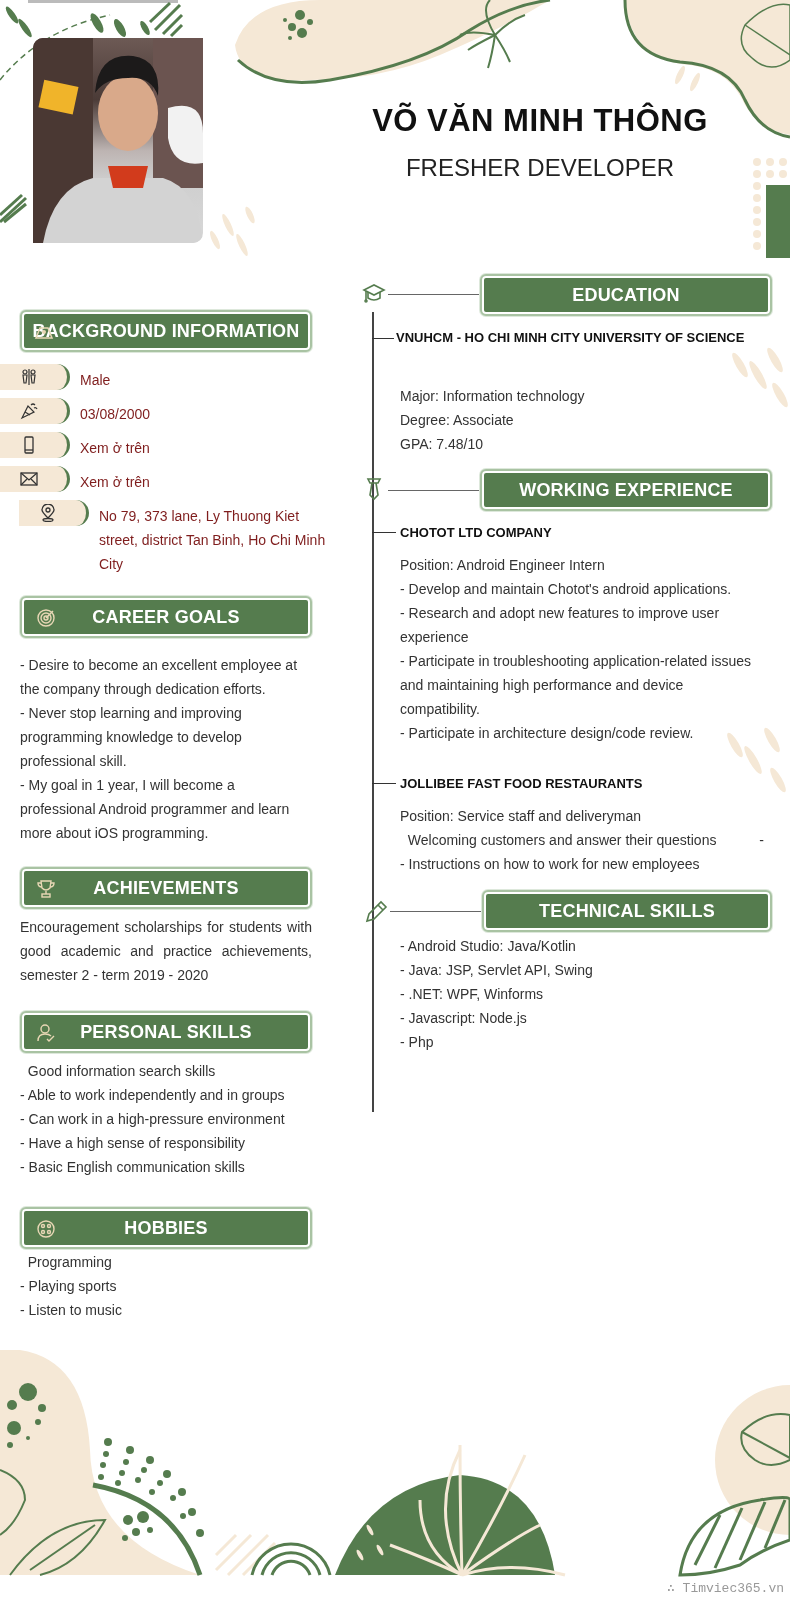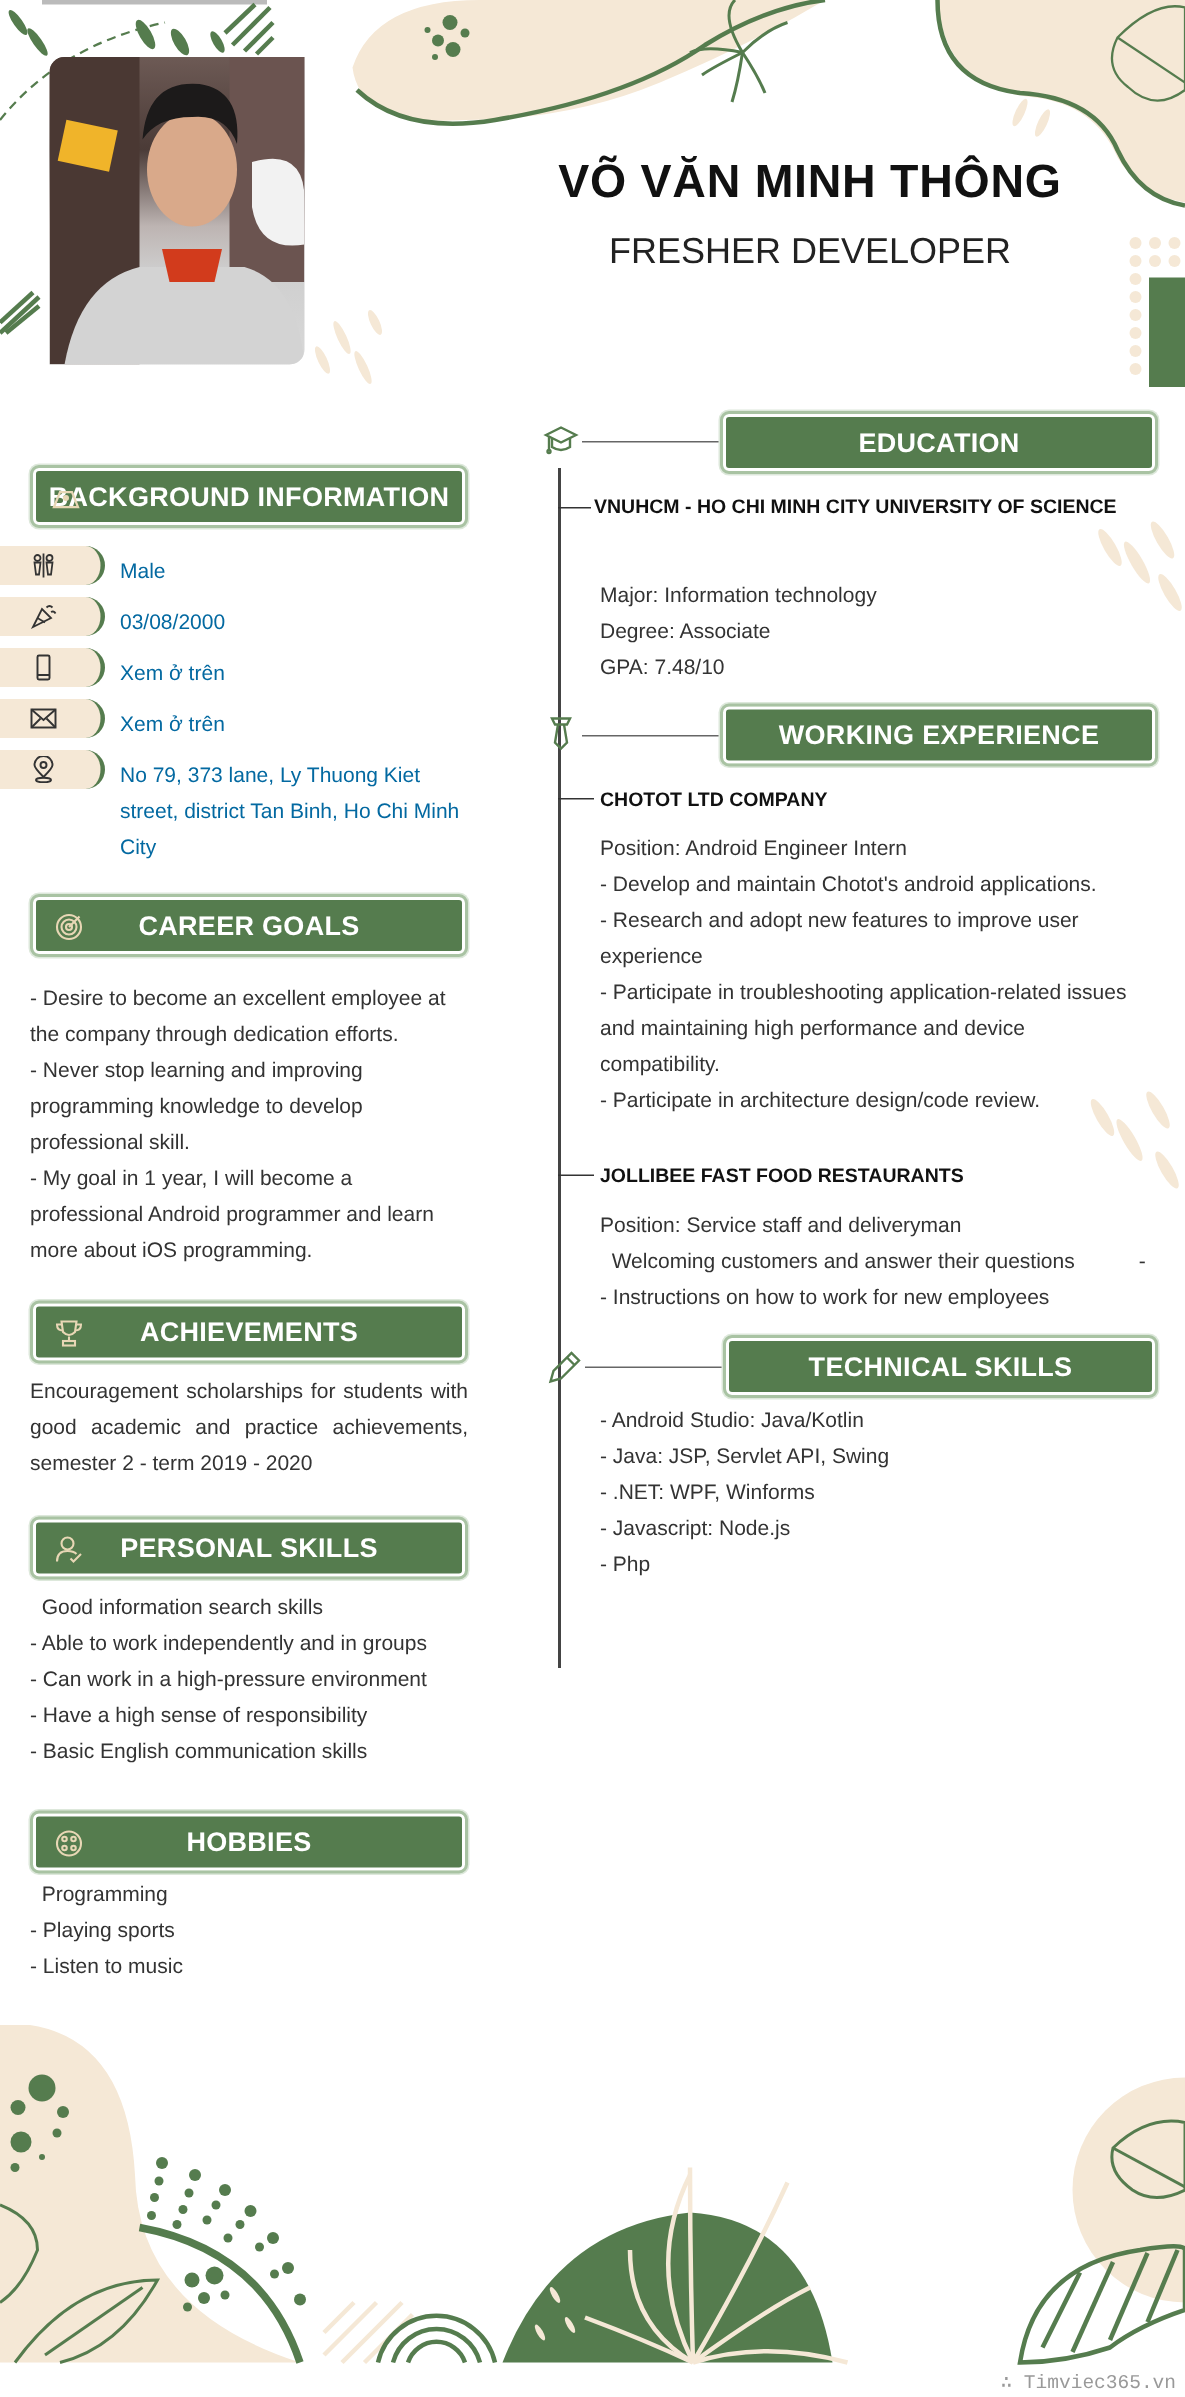--- a/index.html
+++ b/index.html
@@ -43,21 +43,21 @@
   .badge .blabel { letter-spacing: 0.2px; }
 
   
   .info-row { position: absolute; left: 0; height: 26px; width: 320px; }
   .info-pill {
     position: absolute; left: 0; top: 0; width: 70px; height: 26px;
     background: #f5e8d6; border-radius: 0 14px 14px 0;
     border-right: 3px solid #557c4e;
   }
   .info-pill svg { position: absolute; left: 20px; top: 4px; width: 18px; height: 18px; }
-  .info-text { position: absolute; left: 80px; top: 4px; font-size: 14px; color: #0369a1; line-height: 24px; width: 240px; }
+  .info-text { position: absolute; left: 80px; top: 4px; font-size: 14px; color: #7f1d1d; line-height: 24px; width: 240px; }
 
   .para { position: absolute; font-size: 14px; line-height: 24px; color: #333; }
   .para.justify { text-align: justify; }
   .para div { white-space: pre; }
 
   
   .tline { position: absolute; background: #444; }
   .hline { position: absolute; height: 1px; background: #666; }
   .ticon { position: absolute; width: 24px; height: 24px; color: #557c4e; }
   .org { position: absolute; font-size: 13px; font-weight: bold; color: #111; }
@@ -322,21 +322,21 @@
           <rect x="1" y="3" width="16" height="12"></rect>
           <path d="M1 3 L9 10 L17 3"></path>
           <path d="M1 15 L7 9"></path>
           <path d="M17 15 L11 9"></path>
         </g>
       </svg>
   </div>
   <div class="info-text">Xem ở trên</div>
 </div>
 
-<div class="info-row" style="top:500px;">
+<div class="info-row" style="top:500px;margin-left:19px;">
   <div class="info-pill">
     <svg viewBox="0 0 18 18">
         <g fill="none" stroke="#333" stroke-width="1.3">
           <path d="M9 14 Q3 8 3 6 A6 6 0 0 1 15 6 Q15 8 9 14 Z"></path>
           <circle cx="9" cy="6" r="2"></circle>
           <ellipse cx="9" cy="16" rx="5" ry="1.5"></ellipse>
         </g>
       </svg>
   </div>
   <div class="info-text">No 79, 373 lane, Ly Thuong Kiet street, district Tan Binh, Ho Chi Minh City</div>

